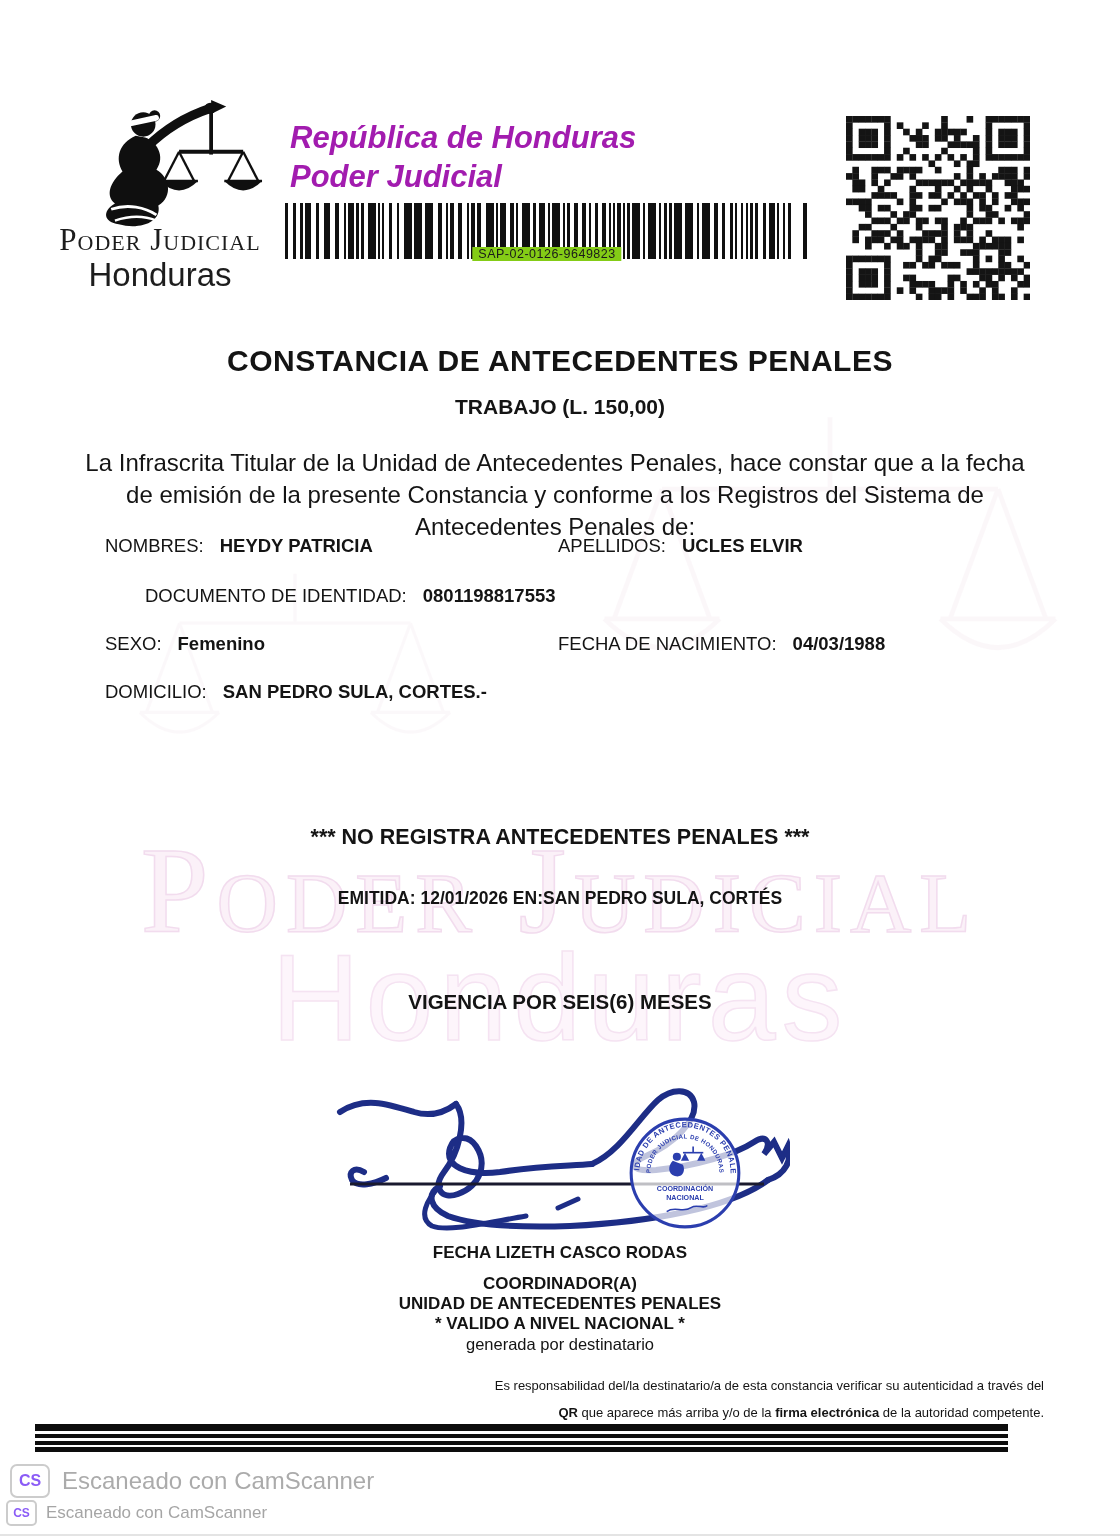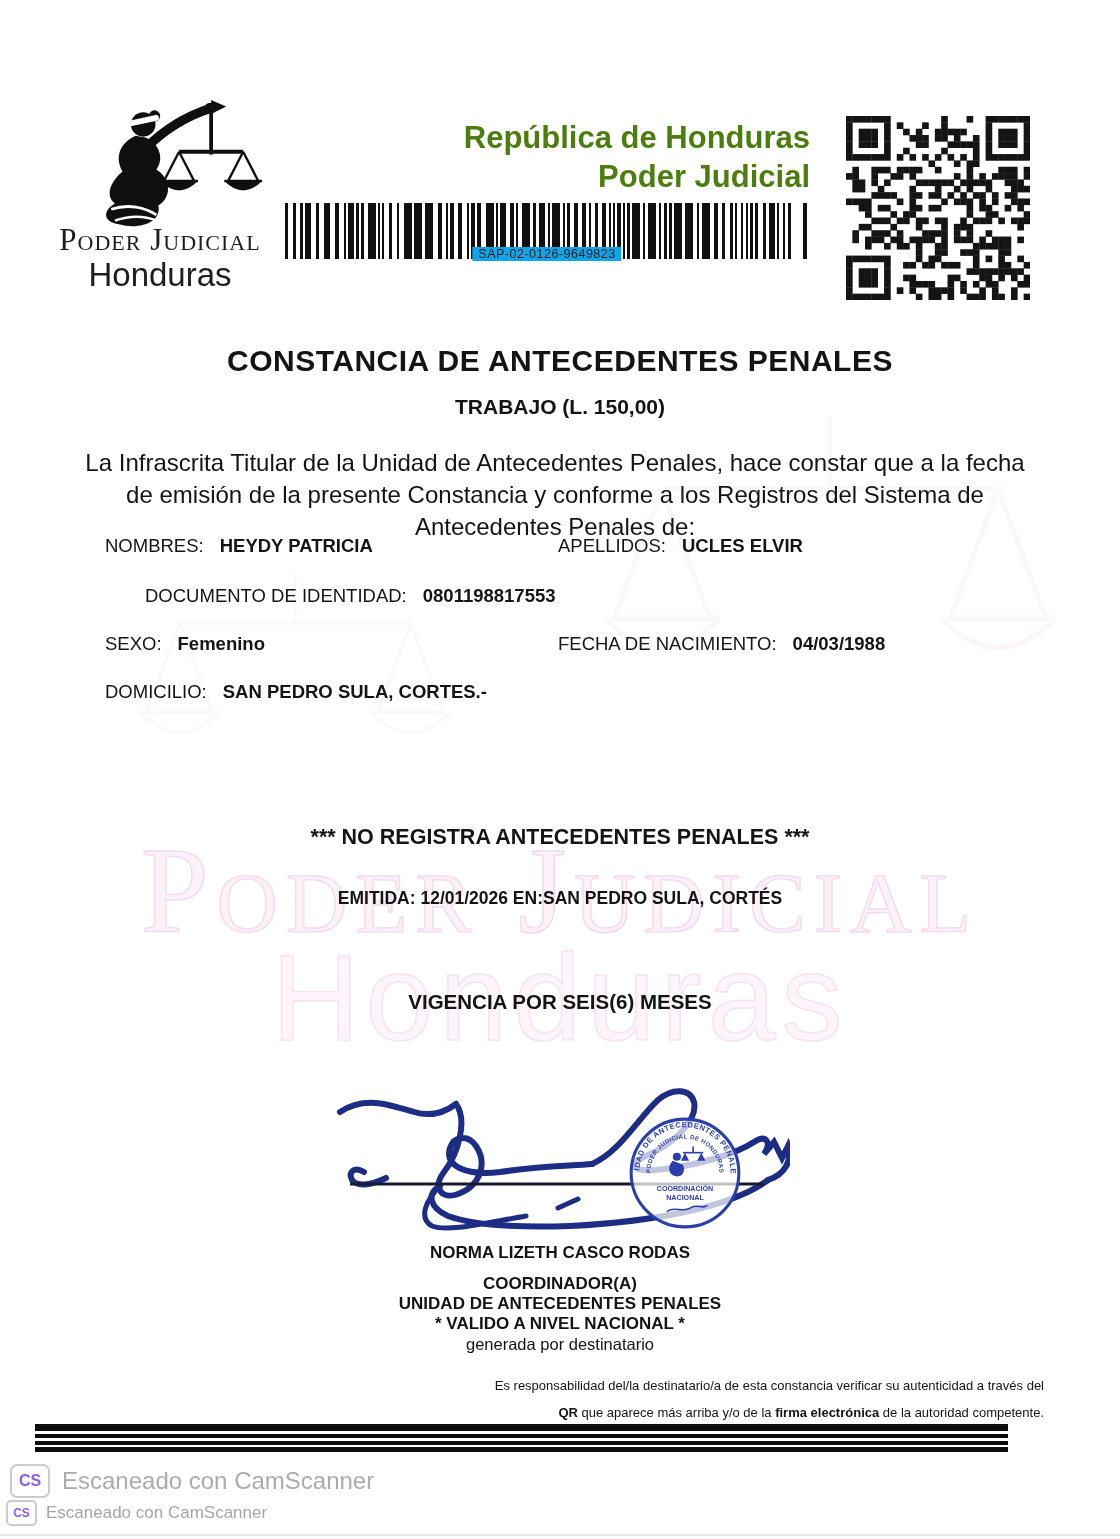--- a/index.html
+++ b/index.html
@@ -24,26 +24,26 @@
   .wm-scales-a{left:590px; top:390px; width:480px; height:400px; opacity:0.06; z-index:0;}
   .wm-scales-b{left:130px; top:555px; width:330px; height:275px; opacity:0.05; z-index:0;}
   
   .logo-svg{left:90px; top:98px; width:180px; height:132px; z-index:1;}
   .logo-title{
     left:30px; top:222px; width:260px; text-align:center; z-index:1;
     font-family:"Liberation Serif", serif; font-variant:small-caps;
     font-size:31px; letter-spacing:1px; color:#1d1d1d;
   }
   .logo-subtitle{left:30px; top:256px; width:260px; text-align:center; font-size:33px; color:#1d1d1d; z-index:1;}
-  .head-center{left:290px; top:118px; width:520px; text-align:right; z-index:1;
-    font-size:31px; font-weight:bold; line-height:39px; color:#4d7c0f;}
+  .head-center{left:290px; top:118px; width:520px; text-align:left; z-index:1;
+    font-size:31px; font-weight:bold; line-height:39px; color:#a21caf;font-style:italic;}
   .barcode-wrap{left:285px; top:203px; width:524px; height:76px; z-index:1;}
   .barcode-label{
     position:absolute; left:50%; top:44px; transform:translateX(-50%);
-    background:#0ea5e9; padding:0 6px; font-size:12.5px; letter-spacing:0.5px; color:#1a1a1a; white-space:nowrap;
+    background:#84cc16; padding:0 6px; font-size:12.5px; letter-spacing:0.5px; color:#1a1a1a; white-space:nowrap;
   }
   .qr-svg{left:846px; top:116px; width:184px; height:184px; z-index:1;}
   
   .doc-title{left:10px; top:344px; width:1100px; text-align:center; font-size:30px; font-weight:bold; letter-spacing:0.5px; z-index:1;}
   .doc-subtitle{left:10px; top:395px; width:1100px; text-align:center; font-size:21px; font-weight:bold; z-index:1;}
   .intro{left:75px; top:447px; width:960px; text-align:center; font-size:24px; line-height:32px; z-index:1;}
   .frow{z-index:1; font-size:18.5px; white-space:nowrap;}
   .frow .lbl{font-weight:normal;}
   .frow .val{font-weight:bold; margin-left:16px;}
   .col1{left:105px;}
@@ -668,21 +668,21 @@
       <line x1="60" y1="42" x2="80" y2="42" stroke-width="1.6"></line>
       <line x1="70" y1="36" x2="70" y2="42" stroke-width="1.6"></line>
       <path d="M62,42 l-4,8 l8,0 z" stroke="none"></path>
       <path d="M78,42 l-4,8 l8,0 z" stroke="none"></path>
     </g>
     <text x="62" y="80" text-anchor="middle" font-size="7" font-weight="bold" fill="#2b3eae">COORDINACIÓN</text>
     <text x="62" y="89" text-anchor="middle" font-size="7" font-weight="bold" fill="#2b3eae">NACIONAL</text>
     <path d="M44,100 C52,94 60,102 68,96 C74,92 80,98 84,94" stroke="#2b3eae" stroke-width="1.5" fill="none"></path>
   </svg>
 
-  <div class="abs sig-name">NORMA LIZETH CASCO RODAS</div>
+  <div class="abs sig-name">FECHA LIZETH CASCO RODAS</div>
   <div class="abs sig-unit">UNIDAD DE ANTECEDENTES PENALES</div>
   <div class="abs sig-role">COORDINADOR(A)</div>
   <div class="abs sig-scope">* VALIDO A NIVEL NACIONAL  *</div>
   <div class="abs sig-gen">generada por destinatario</div>
 
   <div class="abs footer-note">
     <span>Es responsabilidad del/la destinatario/a de esta constancia verificar su autenticidad a través del</span><br>
     <b>QR</b><span> que aparece más arriba y/o de la </span><b>firma electrónica</b><span> de la autoridad competente.</span>
   </div>
 

